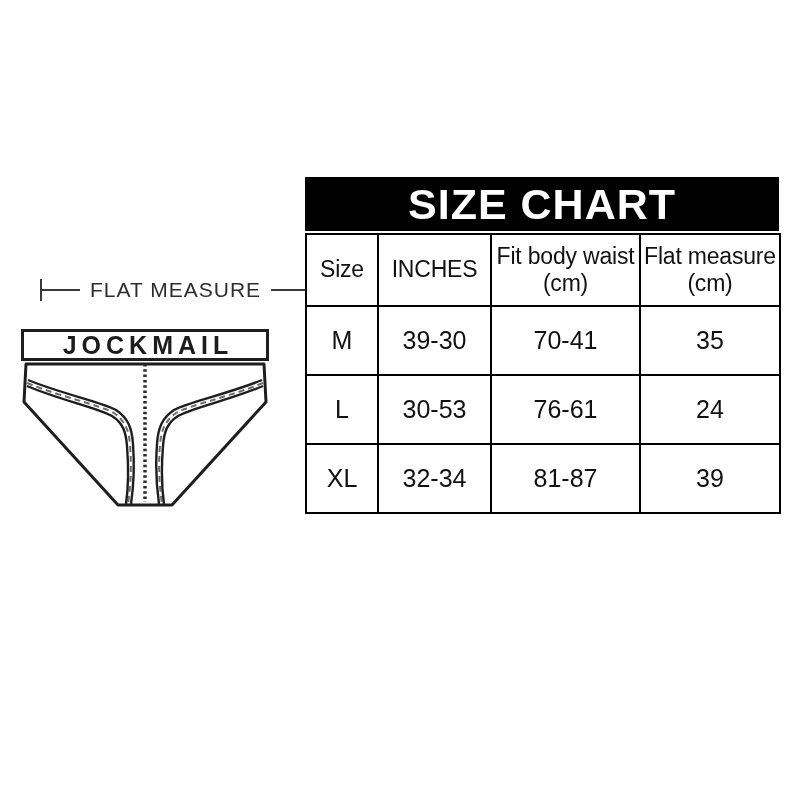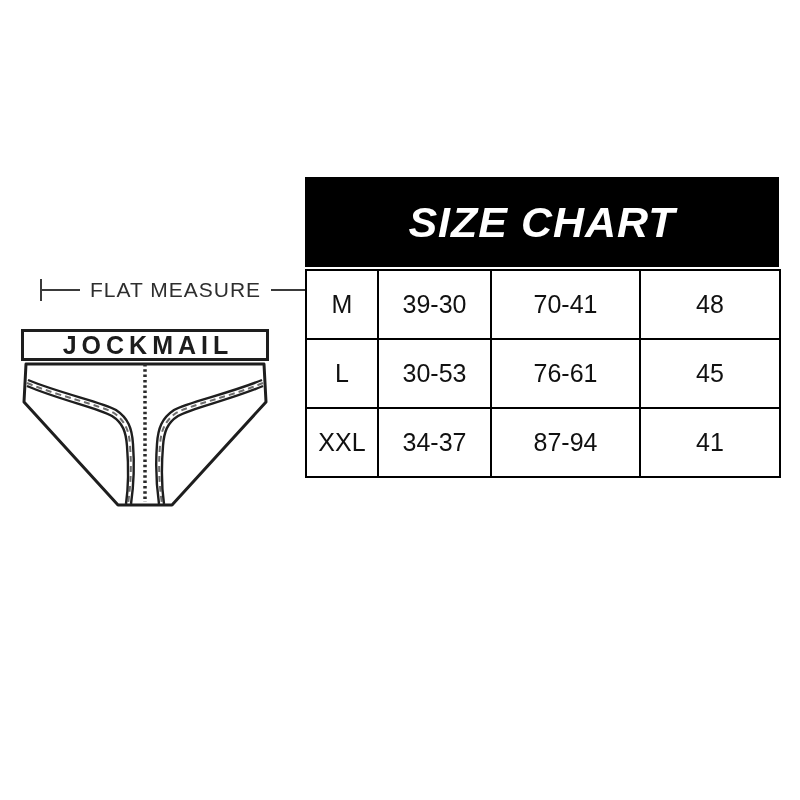--- a/index.html
+++ b/index.html
@@ -15,22 +15,22 @@
   .dim-tick{width:2px;height:22px;background:#3a3a3a;flex:0 0 auto;}
   .dim-dash{width:38px;height:2px;background:#3a3a3a;flex:0 0 auto;}
   .dim-label{
     font-size:21px;letter-spacing:1px;color:#2e2e2e;white-space:nowrap;
     padding:0 10px;
   }
   .briefs-svg{position:absolute;left:20px;top:328px;width:250px;height:190px;}
   
   .chart{position:absolute;left:305px;top:177px;width:474px;}
   .chart-title{
-    box-sizing:border-box;height:90px;width:474px;background:#000;
-    display:flex;align-items:center;justify-content:center;font-style:italic;
+    box-sizing:border-box;height:54px;width:474px;background:#000;
+    display:flex;align-items:center;justify-content:center;
   }
   .chart-title span{
     color:#fff;font-weight:bold;font-size:43px;letter-spacing:1px;white-space:nowrap;
   }
   table.size-table{
     width:474px;border-collapse:collapse;table-layout:fixed;margin-top:2px;
     background:#fff;
   }
   table.size-table td{
     border:2px solid #000;text-align:center;vertical-align:middle;
@@ -80,33 +80,51 @@
     <span>SIZE CHART</span>
   </div>
   <table class="size-table">
     <colgroup>
       <col style="width:72px">
         <col style="width:113px">
         <col style="width:149px">
         <col style="width:140px">
     </colgroup>
     <tbody>
+      <tr class="head">
+        <td>
+          <span class="lbl">Size</span>
+
+        </td>
+        <td>
+          <span class="lbl">INCHES</span>
+
+        </td>
+        <td>
+          <span class="lbl">Fit body waist</span>
+          <span class="unit">(cm)</span>
+        </td>
+        <td>
+          <span class="lbl">Flat measure</span>
+          <span class="unit">(cm)</span>
+        </td>
+      </tr>
       <tr class="data">
         <td>M</td>
         <td>39-30</td>
         <td>70-41</td>
-        <td>48</td>
+        <td>35</td>
       </tr>
       <tr class="data">
         <td>L</td>
         <td>30-53</td>
         <td>76-61</td>
-        <td>45</td>
+        <td>24</td>
       </tr>
       <tr class="data">
-        <td>XXL</td>
-        <td>34-37</td>
-        <td>87-94</td>
-        <td>41</td>
+        <td>XL</td>
+        <td>32-34</td>
+        <td>81-87</td>
+        <td>39</td>
       </tr>
     </tbody>
   </table>
 </div>
 
 </body></html>

